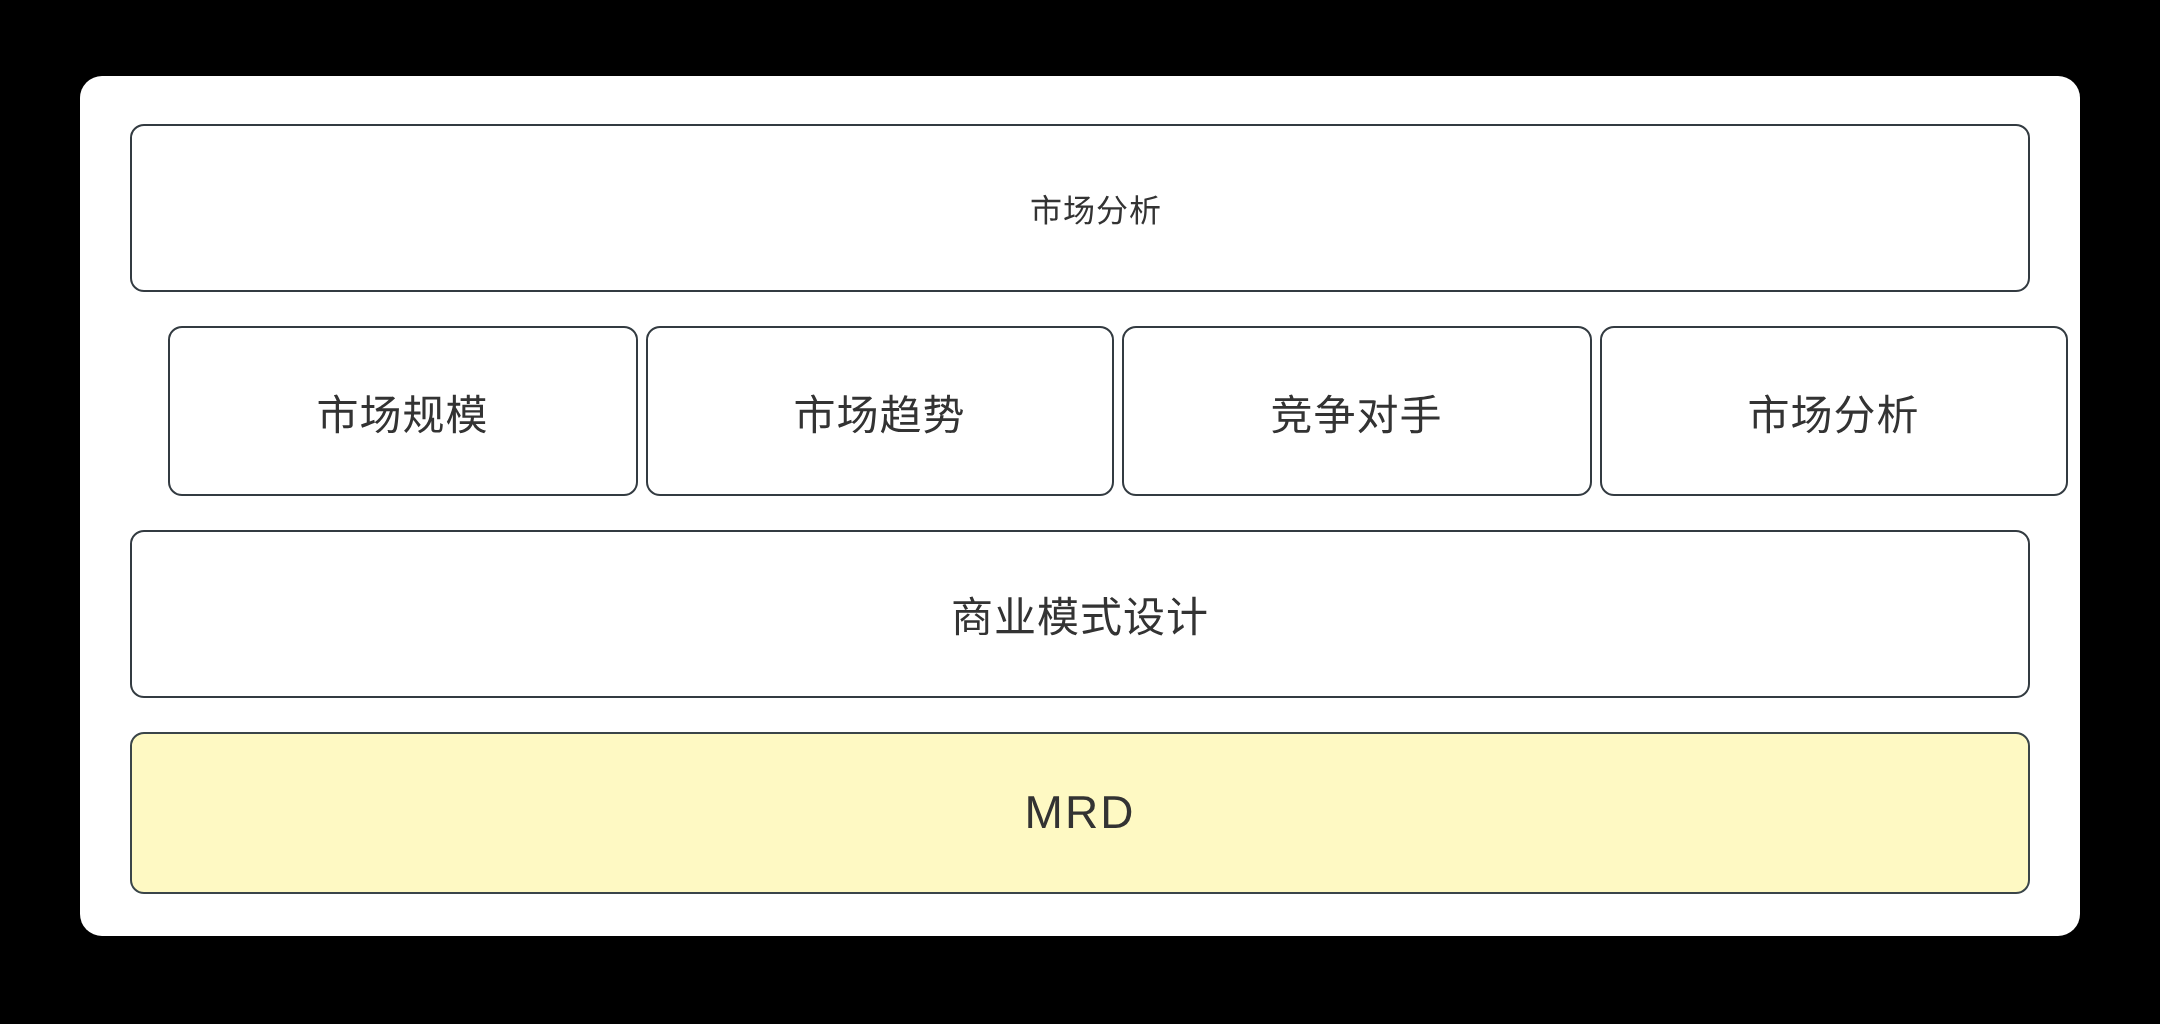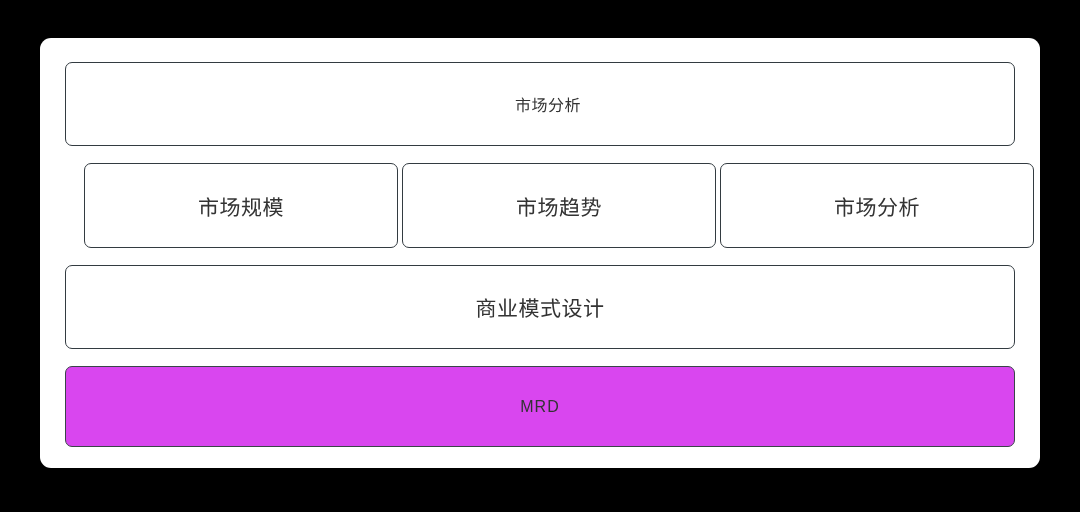--- a/index.html
+++ b/index.html
@@ -80,23 +80,23 @@
   }
 
   
   .node-business {
     font-size: 21px;
     text-align: center;
   }
 
   
   .node-mrd {
-    background: #d946ef;
+    background: #fef9c3;
     border-color: #3a4549;
-    font-size: 16px;
+    font-size: 23px;
     letter-spacing: 1px;
   }
 
   .row-mrd {
     width: 100%;
     height: 81px;
     flex: none;
   }
 </style>
 </head>
@@ -111,20 +111,23 @@
     </div>
 
     <div class="row-children">
       <div class="node">
         <span>市场规模</span>
       </div>
       <div class="node">
         <span>市场趋势</span>
       </div>
       <div class="node">
+        <span>竞争对手</span>
+      </div>
+      <div class="node">
         <span>市场分析</span>
       </div>
     </div>
 
     <div class="node row-full node-business">
       <span>商业模式设计</span>
     </div>
 
     <div class="node row-mrd node-mrd">
       <span>MRD</span>

